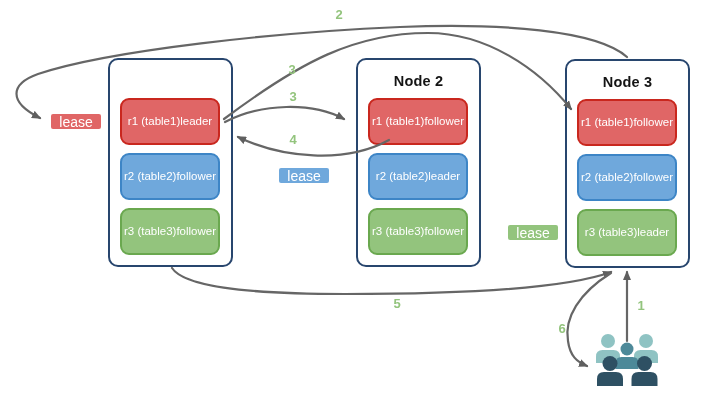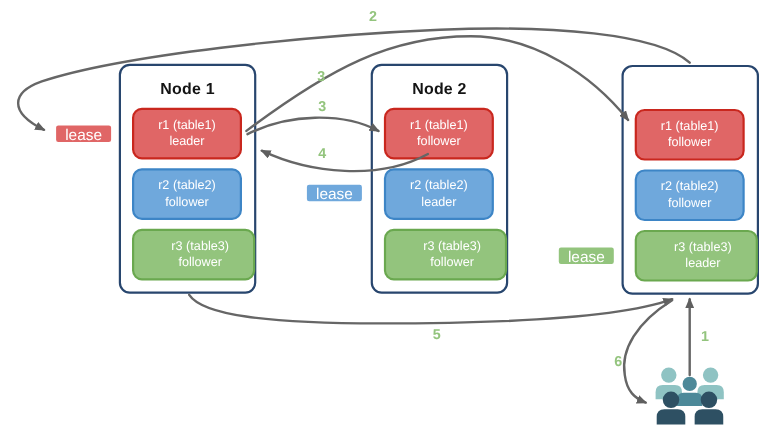--- a/index.html
+++ b/index.html
@@ -11,24 +11,24 @@
   .node{
     position:absolute;width:121px;height:205px;background:#ffffff;
     border:2px solid #28466e;border-radius:10px;z-index:1;
   }
   .node-title{
     display:block;text-align:center;margin-top:13px;
     font-size:14.5px;font-weight:700;color:#141414;letter-spacing:.2px;
   }
   .replica{
     position:absolute;left:10px;width:96px;height:43px;border-radius:9px;
-    border:2px solid;display:flex;flex-direction:column;align-items:center;justify-content:center;
+    border:2px solid;display:flex;flex-direction:row;align-items:center;justify-content:center;
     color:#ffffff;font-size:11.5px;line-height:1.3;text-align:center;
   }
-  .rep-1{top:38px;} .rep-2{top:93px;align-items:center;} .rep-3{top:148px;padding-left:12px;}
+  .rep-1{top:38px;} .rep-2{top:93px;align-items:center;} .rep-3{top:148px;}
   .fill-red  {background:#e06666;border-color:#c9271e;}
   .fill-blue {background:#6fa8dc;border-color:#3d85c6;}
   .fill-green{background:#93c47d;border-color:#6aa84f;}
   
   .lease{
     position:absolute;width:50px;height:15px;border-radius:4px;border:2px solid;
     display:flex;align-items:center;justify-content:center;
     color:#ffffff;font-size:14px;z-index:3;
   }
   
@@ -38,52 +38,52 @@
   }
   .arrows{position:absolute;left:0;top:0;z-index:2;pointer-events:none;}
   .people{position:absolute;left:0;top:0;z-index:2;}
 </style>
 </head>
 <body>
 
 <div class="canvas">
 
   <div class="node" style="left:108px;top:58px;">
-    <span class="node-title">Node 1</span>
     <div class="replica rep-1 fill-red">
       <span>r1 (table1)</span>
       <span>leader</span>
     </div>
     <div class="replica rep-2 fill-blue">
       <span>r2 (table2)</span>
       <span>follower</span>
     </div>
     <div class="replica rep-3 fill-green">
       <span>r3 (table3)</span>
       <span>follower</span>
     </div>
   </div>
 
-  <div class="node" style="left:337px;top:58px;">
+  <div class="node" style="left:356px;top:58px;">
     <span class="node-title">Node 2</span>
     <div class="replica rep-1 fill-red">
       <span>r1 (table1)</span>
       <span>follower</span>
     </div>
     <div class="replica rep-2 fill-blue">
       <span>r2 (table2)</span>
       <span>leader</span>
     </div>
     <div class="replica rep-3 fill-green">
       <span>r3 (table3)</span>
       <span>follower</span>
     </div>
   </div>
 
   <div class="node" style="left:565px;top:59px;">
+    <span class="node-title">Node 3</span>
     <div class="replica rep-1 fill-red">
       <span>r1 (table1)</span>
       <span>follower</span>
     </div>
     <div class="replica rep-2 fill-blue">
       <span>r2 (table2)</span>
       <span>follower</span>
     </div>
     <div class="replica rep-3 fill-green">
       <span>r3 (table3)</span>

